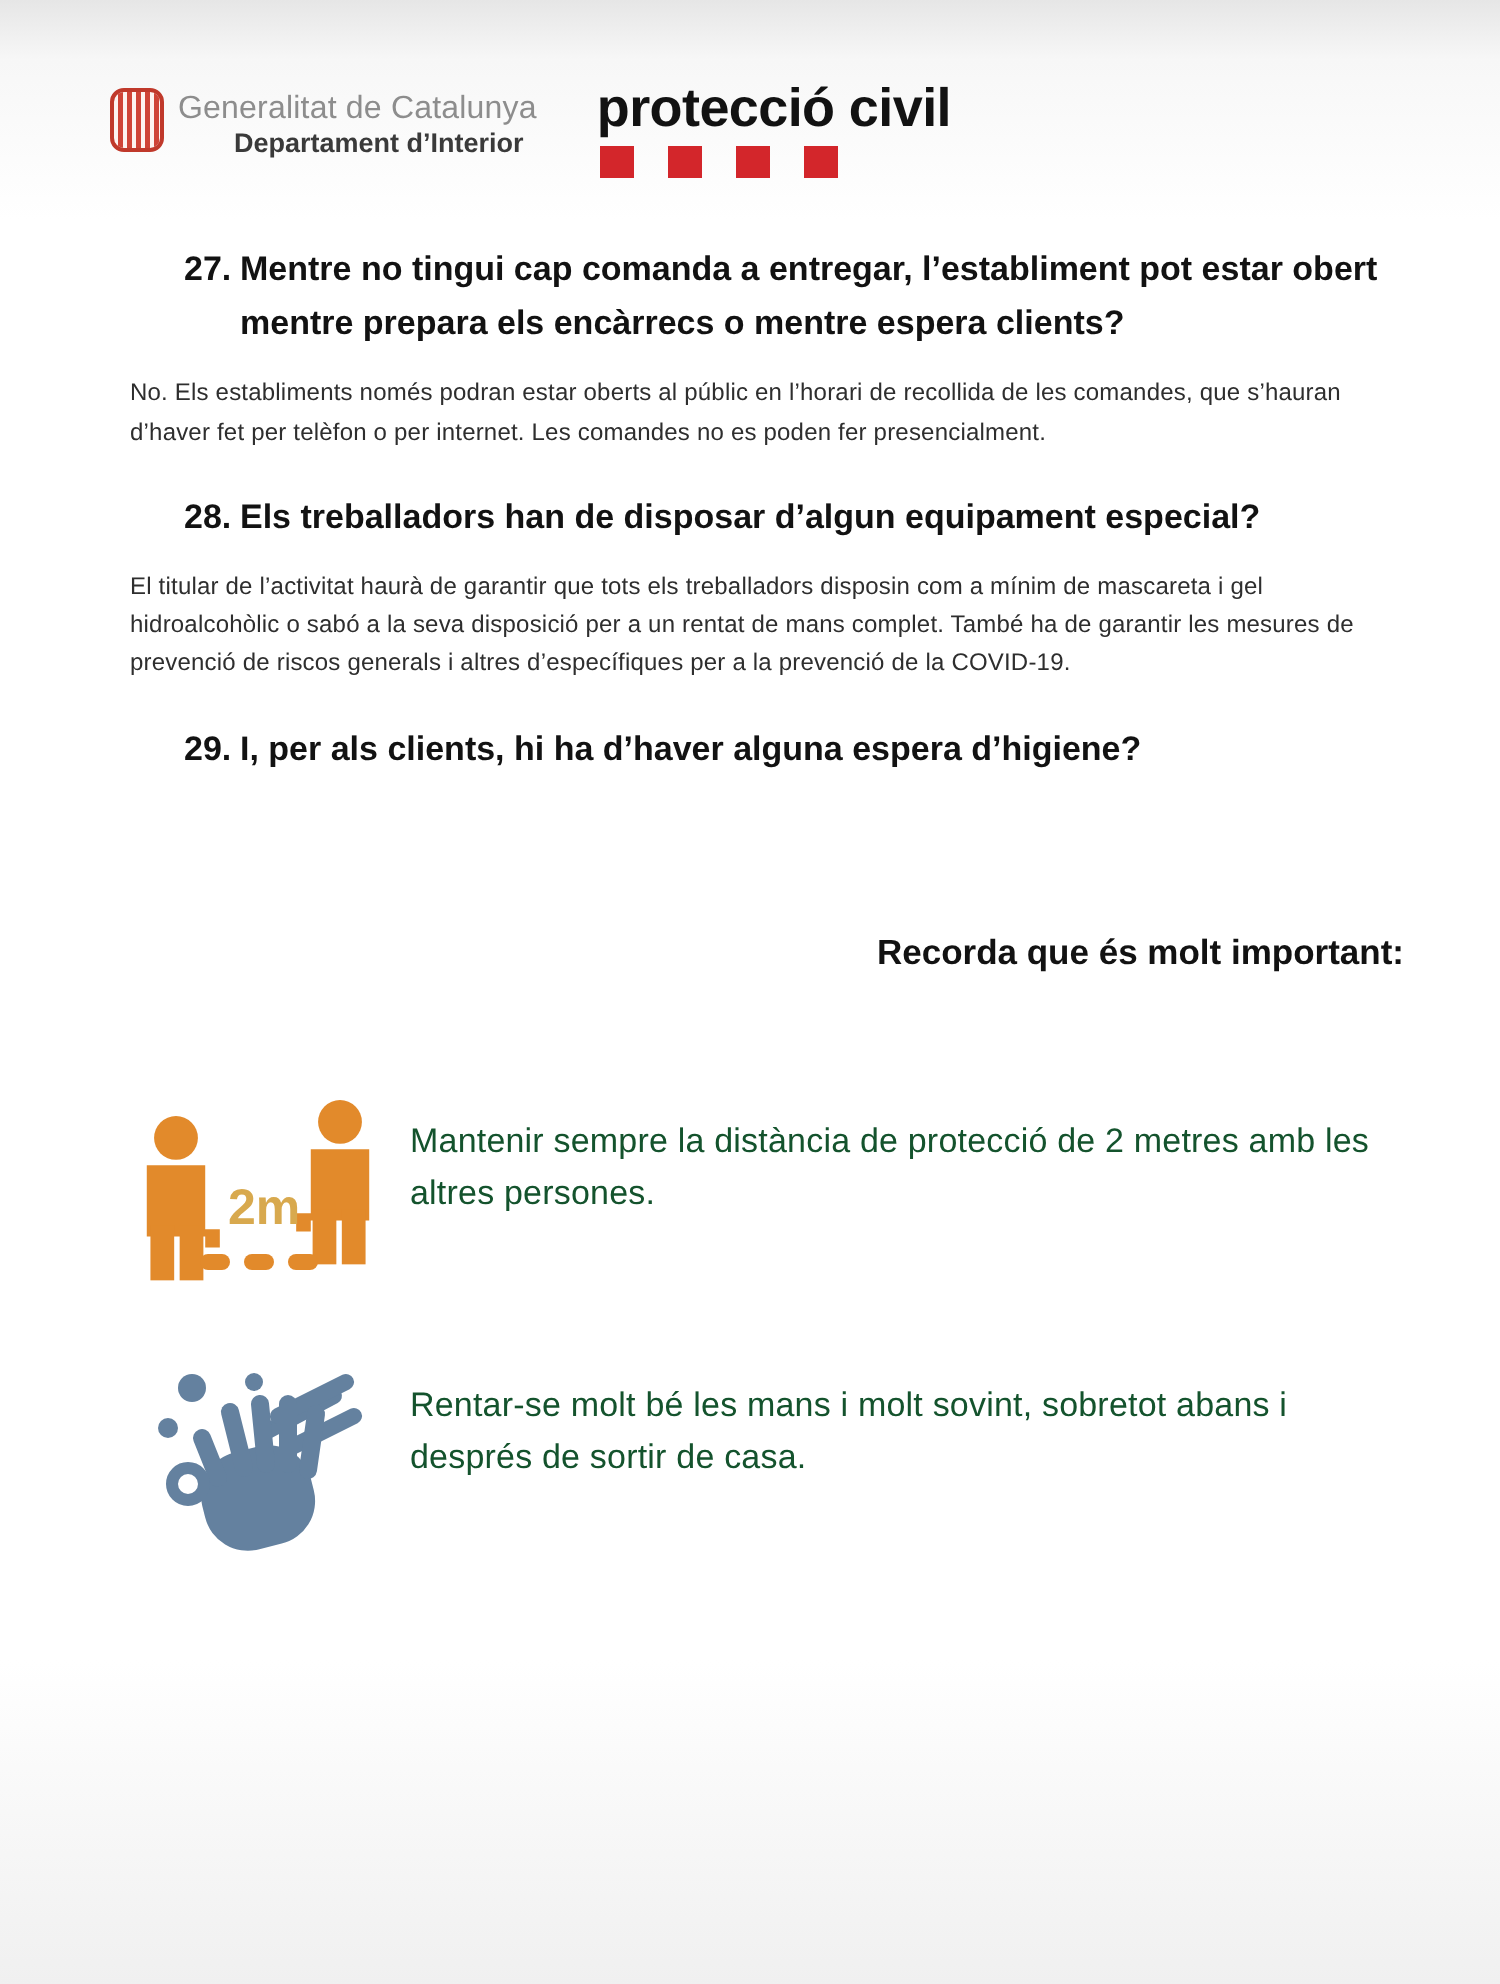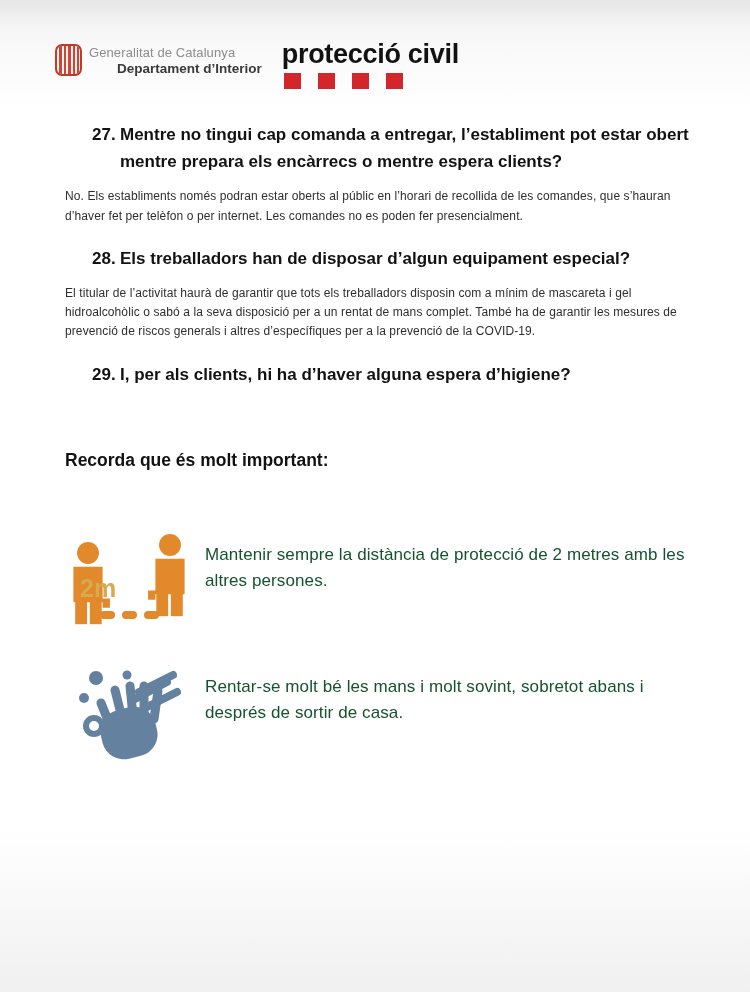--- a/index.html
+++ b/index.html
@@ -23,24 +23,24 @@
     width: 27px; height: 32px;
     border: 2px solid #c0392b;
     border-radius: 7px;
     background: repeating-linear-gradient(90deg,
       #fdf3f0 0px, #fdf3f0 2px,
       #cf4437 2px, #cf4437 4.5px);
     background-clip: padding-box;
     margin-right: 7px;
   }
   .gencat-text { padding-top: 2px; line-height: 1.15; }
-  .gencat-line1 { font-size: 13px; color: #8d8d8d; letter-spacing: 0.1px; }
+  .gencat-line1 { font-size: 16px; color: #8d8d8d; letter-spacing: 0.1px; }
   .gencat-line2 { font-size: 13.5px; color: #3a3a3a; font-weight: bold; padding-left: 28px; }
 
-  .pc-block { margin-left: 20px; margin-top: -4px; text-align: center; }
+  .pc-block { margin-left: 30px; margin-top: -4px; text-align: center; }
   .pc-title {
     font-size: 27px; font-weight: bold; color: #121212;
     letter-spacing: -0.3px; line-height: 1.05;
   }
   .pc-squares { display: flex; gap: 17px; margin-top: 5px; padding-left: 2px; }
   .pc-squares span {
     width: 17px; height: 16px; background: #d3262b; display: inline-block;
   }
 
   
@@ -57,38 +57,39 @@
 
   .answer {
     font-size: 12px; color: #2e2e2e;
     line-height: 1.6;
     margin-bottom: 19px;
     letter-spacing: 0.1px;
   }
 
   .reminder-heading {
     font-size: 17.5px; font-weight: bold; color: #121212;
-    margin-top: 62px;
+    margin-top: 78px;
+    text-align: right;
   }
 
   .reminder-item { display: flex; align-items: flex-start; }
   .reminder-item.first { margin-top: 63px; }
   .reminder-item.second { margin-top: 40px; }
   .reminder-icon-box { flex: 0 0 140px; }
   .reminder-text {
     font-size: 17px; color: #14532d; line-height: 1.55;
     padding-top: 8px; letter-spacing: 0.1px;
   }
 
   
   .distance-icon { position: relative; width: 132px; height: 92px; }
   .distance-icon .person-left  { position: absolute; left: 0;  bottom: 0; }
   .distance-icon .person-right { position: absolute; right: 4px; bottom: 8px; }
   .distance-icon .label-2m {
-    position: absolute; left: 15px; top: 42px;
+    position: absolute; left: 49px; top: 42px;
     font-size: 25px; font-weight: bold; color: #d8a94e;
     line-height: 1;
   }
   .distance-icon .dashes {
     position: absolute; left: 35px; bottom: 7px;
     display: flex; gap: 7px;
   }
   .distance-icon .dashes i {
     width: 15px; height: 8px; background: #e28a2b; border-radius: 4px;
   }

